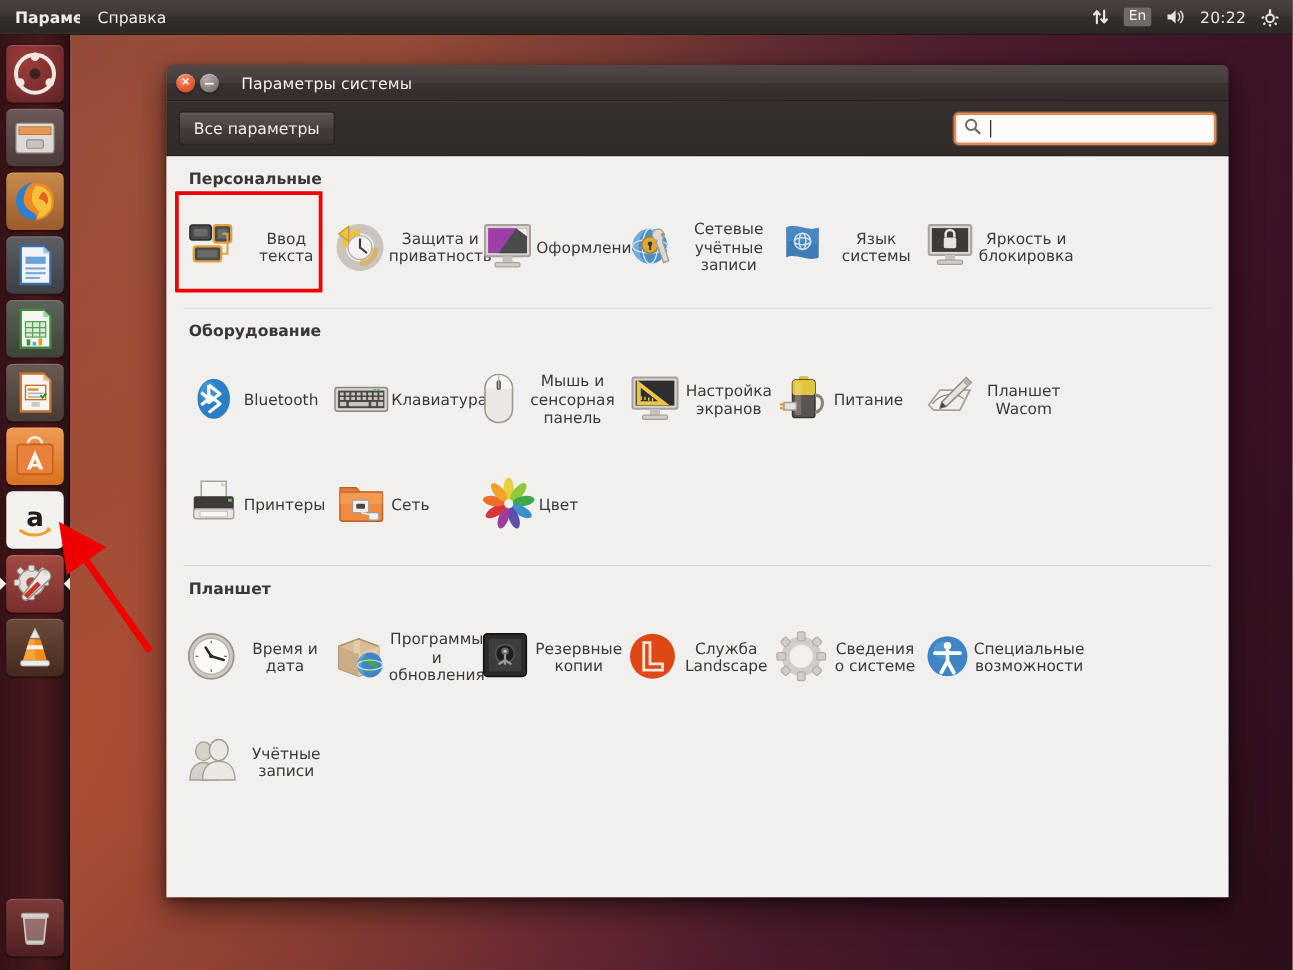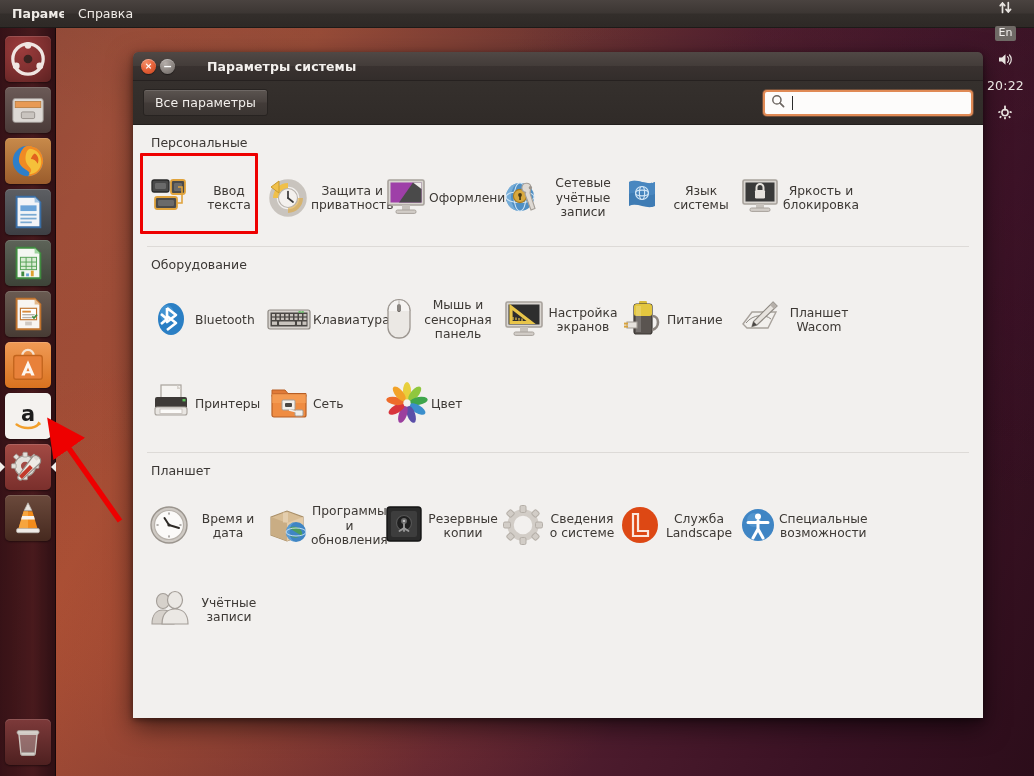--- a/index.html
+++ b/index.html
@@ -48,21 +48,21 @@
     color: #efebe7; font-size: 12.5px; line-height: 28px;
     padding: 0 4px; white-space: nowrap;
   }
   .panel-menu-item.bold { font-weight: bold; }
   .panel-menu-item.clipped {
     max-width: 56px; overflow: hidden; display: inline-block;
     vertical-align: middle;
   }
   .panel-right {
     margin-left: auto; display: flex; align-items: center;
-    gap: 11px; padding-right: 10px; height: 28px; flex-direction: column;
+    gap: 11px; padding-right: 10px; height: 28px;
   }
   .panel-ind { color: #e6e2de; font-size: 12.5px; display: flex; align-items: center; }
   .kbd-ind {
     background: #6f6a66; color: #f2efec; font-size: 11px;
     border-radius: 2px; padding: 1px 4px 2px 4px; line-height: 12px;
     font-family: "DejaVu Sans", sans-serif;
   }
   .clock { color: #e9e5e1; font-size: 12.5px; letter-spacing: .2px; }
 
   
@@ -119,22 +119,22 @@
   }
   .wbtn.close {
     background: radial-gradient(circle at 35% 28%, #f5906a 0%, #e8633a 46%, #c4431d 100%);
     box-shadow: inset 0 1px 0 rgba(255,255,255,0.35), 0 1px 1px rgba(0,0,0,0.4);
   }
   .wbtn.min {
     background: radial-gradient(circle at 35% 28%, #b6afab 0%, #8d8682 52%, #6b6562 100%);
     box-shadow: inset 0 1px 0 rgba(255,255,255,0.3), 0 1px 1px rgba(0,0,0,0.4);
   }
   #window-title {
-    color: #f4f1ee; font-size: 12.5px; font-weight: bold;
-    margin-left: 28px; letter-spacing: .1px;
+    color: #f4f1ee; font-size: 12.5px; font-weight: normal;
+    margin-left: 14px; letter-spacing: .1px;
   }
   #toolbar {
     height: 44px; flex: none;
     background: linear-gradient(to bottom, #35302d 0%, #302b28 100%);
     display: flex; align-items: center;
     padding: 0 10px;
     border-bottom: 1px solid #231f1d;
   }
   #all-settings-btn {
     height: 27px; padding: 0 11px;
@@ -161,21 +161,21 @@
     width: 1px; height: 14px; background: #2b2b2b; margin-left: 7px;
   }
   #search-placeholder { color: #9a948f; font-size: 12px; margin-left: 6px; }
 
   #content {
     flex: 1; background: #f2f0ee; overflow: hidden;
     padding: 0 0 0 0;
   }
   .section { padding: 0 14px; }
   .section-title {
-    font-size: 12.5px; font-weight: normal; color: #3b3734;
+    font-size: 12.5px; font-weight: bold; color: #3b3734;
     padding: 10px 0 2px 4px;
   }
   .grid {
     display: flex; flex-wrap: wrap;
     padding-bottom: 8px;
   }
   .tile {
     width: 118px; min-height: 84px;
     display: flex; flex-direction: row; align-items: center;
     padding-top: 8px; cursor: default; position: relative;
@@ -719,20 +719,30 @@
                 <line x1="21" y1="24" x2="16.5" y2="27"></line>
                 <line x1="21" y1="24" x2="25.5" y2="27"></line>
               </g>
             </svg>
           </div>
           <div class="lbl">Резервные копии</div>
         </div>
 
         <div class="tile">
           <div class="ico">
+            <svg width="42" height="42" viewBox="0 0 42 42">
+              <circle cx="21" cy="21" r="18" fill="#dd4814"></circle>
+              <path d="M14 10 L19 10 L19 27 L29 27 L29 32 L14 32 Z" fill="none" stroke="#fbe6dc" stroke-width="2.2"></path>
+            </svg>
+          </div>
+          <div class="lbl">Служба Landscape</div>
+        </div>
+
+        <div class="tile">
+          <div class="ico">
             <svg width="44" height="44" viewBox="0 0 44 44">
               <g fill="#d2cdc7" stroke="#b4aea7" stroke-width="1">
                 <circle cx="22" cy="22" r="12.5" fill="none" stroke="#d2cdc7" stroke-width="6.5"></circle>
                 <rect x="19" y="2.5" width="6" height="7" rx="1.5"></rect>
                 <rect x="19" y="34.5" width="6" height="7" rx="1.5"></rect>
                 <rect x="2.5" y="19" width="7" height="6" rx="1.5"></rect>
                 <rect x="34.5" y="19" width="7" height="6" rx="1.5"></rect>
                 <rect x="6.5" y="7.5" width="6" height="6" rx="1.5" transform="rotate(-45 9.5 10.5)"></rect>
                 <rect x="31.5" y="7.5" width="6" height="6" rx="1.5" transform="rotate(45 34.5 10.5)"></rect>
                 <rect x="6.5" y="30.5" width="6" height="6" rx="1.5" transform="rotate(45 9.5 33.5)"></rect>
@@ -740,30 +750,20 @@
               </g>
               <circle cx="22" cy="22" r="7" fill="#f2f0ee"></circle>
             </svg>
           </div>
           <div class="lbl">Сведения о системе</div>
         </div>
 
         <div class="tile">
           <div class="ico">
             <svg width="42" height="42" viewBox="0 0 42 42">
-              <circle cx="21" cy="21" r="18" fill="#dd4814"></circle>
-              <path d="M14 10 L19 10 L19 27 L29 27 L29 32 L14 32 Z" fill="none" stroke="#fbe6dc" stroke-width="2.2"></path>
-            </svg>
-          </div>
-          <div class="lbl">Служба Landscape</div>
-        </div>
-
-        <div class="tile">
-          <div class="ico">
-            <svg width="42" height="42" viewBox="0 0 42 42">
               <circle cx="21" cy="21" r="16" fill="#3f85c4"></circle>
               <circle cx="17" cy="16" rx="7" r="7" fill="#6aa9dd" opacity=".45"></circle>
               <circle cx="21" cy="12.5" r="3" fill="#fff"></circle>
               <path d="M21 16.5 L21 25 M21 25 L16 34 M21 25 L26 34 M11 18.5 L31 18.5" stroke="#fff" stroke-width="3" fill="none" stroke-linecap="round"></path>
             </svg>
           </div>
           <div class="lbl">Специальные возможности</div>
         </div>
 
         <div class="tile">

